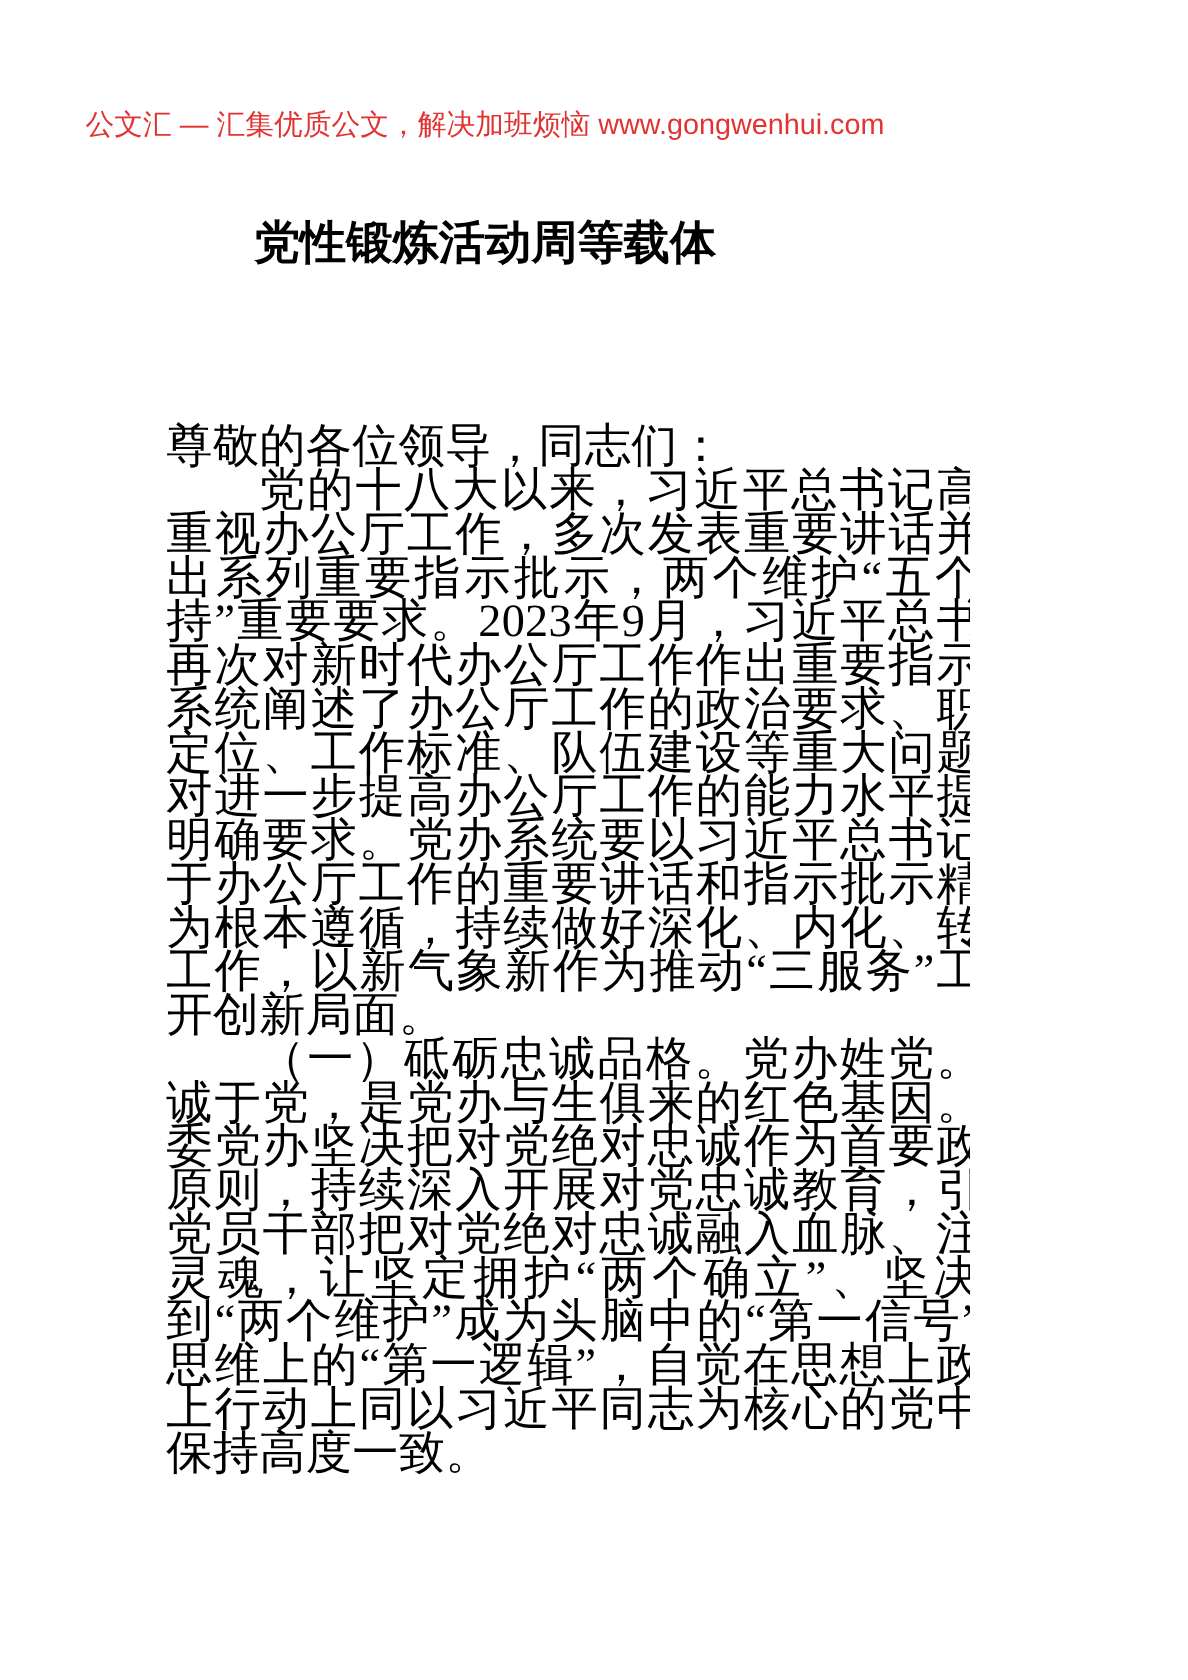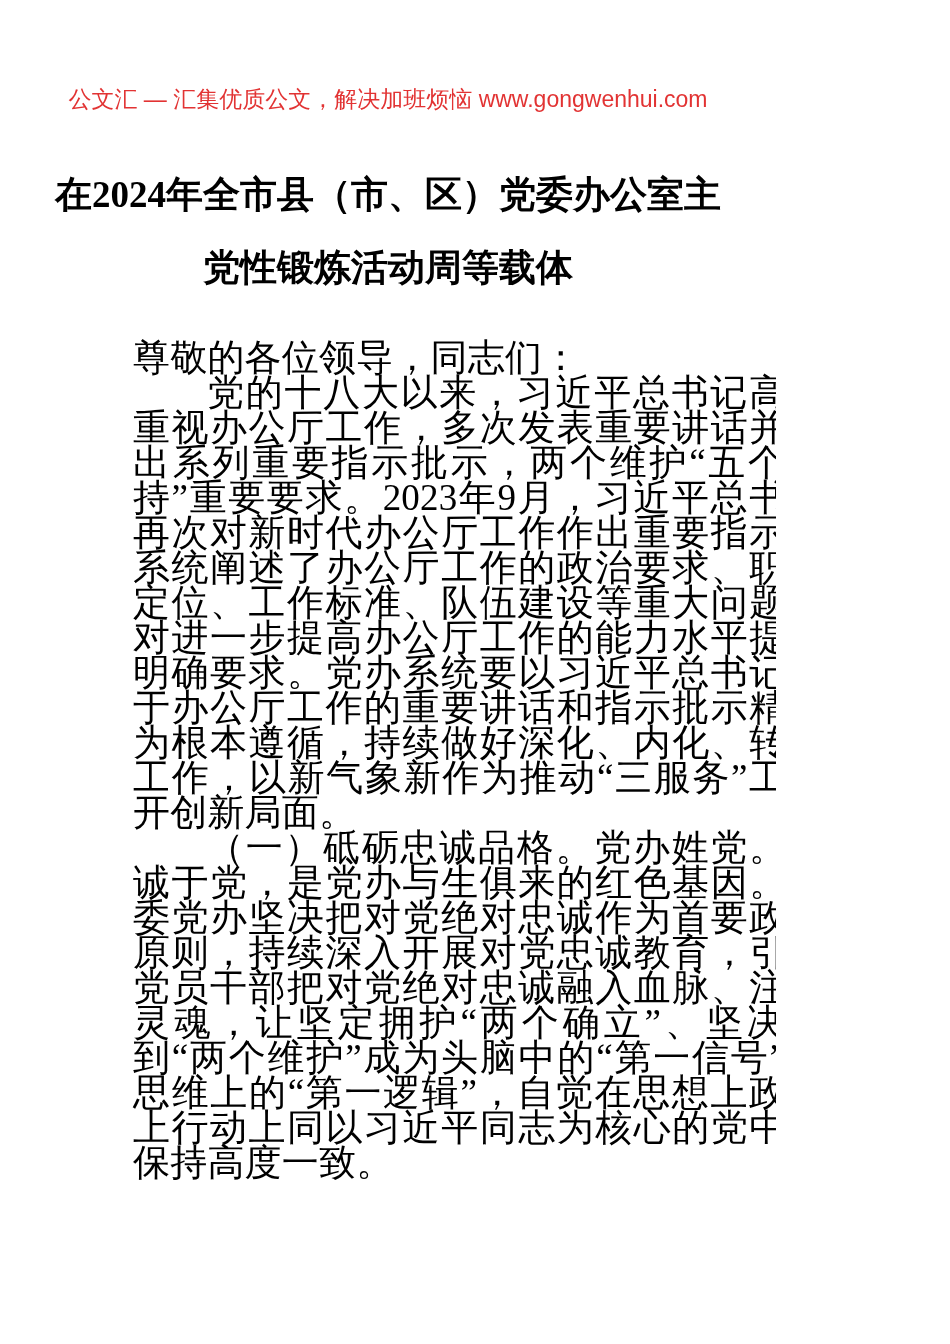--- a/index.html
+++ b/index.html
@@ -69,21 +69,20 @@
   }
 </style>
 </head>
 <body>
 
 <div class="page">
 
   <div class="watermark">公文汇 — 汇集优质公文，解决加班烦恼 www.gongwenhui.com</div>
 
   <h1 class="doc-title">
-    <span class="title-line">在2024年全市县（市、区）党委办公室主</span>
     <span class="title-line">党性锻炼活动周等载体</span>
   </h1>
 
   <div class="content">
     <p class="salutation">尊敬的各位领导，同志们：</p>
     <p>党的十八大以来，习近平总书记高度重视办公厅工作，多次发表重要讲话并作出系列重要指示批示，两个维护“五个坚持”重要要求。2023年9月，习近平总书记再次对新时代办公厅工作作出重要指示，系统阐述了办公厅工作的政治要求、职责定位、工作标准、队伍建设等重大问题，对进一步提高办公厅工作的能力水平提出明确要求。党办系统要以习近平总书记关于办公厅工作的重要讲话和指示批示精神为根本遵循，持续做好深化、内化、转化工作，以新气象新作为推动“三服务”工作开创新局面。</p>
     <p>（一）砥砺忠诚品格。党办姓党。忠诚于党，是党办与生俱来的红色基因。区委党办坚决把对党绝对忠诚作为首要政治原则，持续深入开展对党忠诚教育，引导党员干部把对党绝对忠诚融入血脉、注入灵魂，让坚定拥护“两个确立”、坚决做到“两个维护”成为头脑中的“第一信号”、思维上的“第一逻辑”，自觉在思想上政治上行动上同以习近平同志为核心的党中央保持高度一致。</p>
   </div>
 
 </div>

